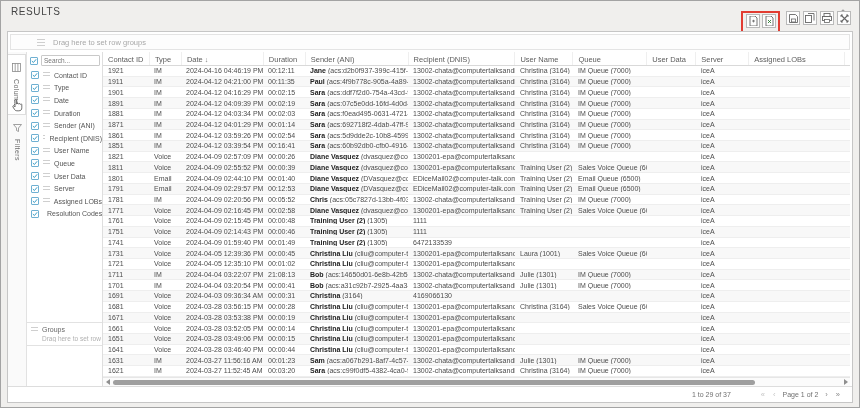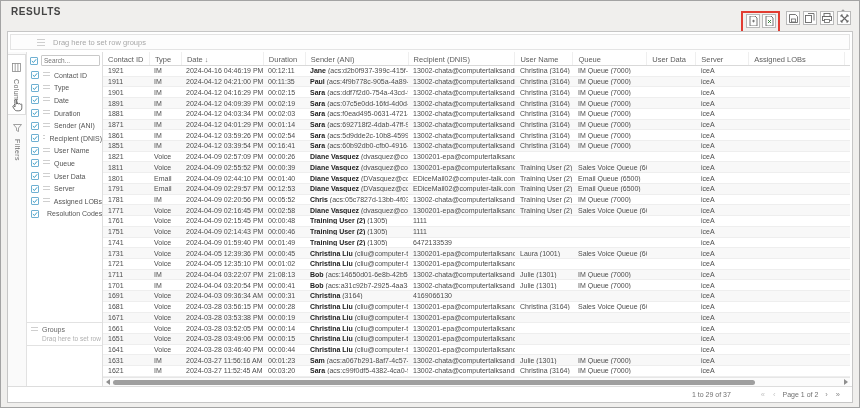--- a/index.html
+++ b/index.html
@@ -1,21 +1,21 @@
 <!DOCTYPE html>
 <html><head>
 <meta charset="utf-8">
 <style>
   * { margin:0; padding:0; box-sizing:border-box; }
   html,body { width:860px; height:408px; font-family:"Liberation Sans", sans-serif; }
   .frame { position:absolute; inset:0; width:860px; height:408px; background:#f0efed; border:1px solid #a3a3a3; overflow:hidden; }
 
   
   .titlebar { position:absolute; left:0; top:0; right:0; height:30px; }
-  .page-title { position:absolute; left:10px; top:5px; font-size:10px; font-weight:bold; color:#454545; letter-spacing:.6px;text-align:right; }
+  .page-title { position:absolute; left:10px; top:5px; font-size:10px; font-weight:normal; color:#454545; letter-spacing:.6px;text-align:right; }
   .collapse { position:absolute; right:10px; top:1px; width:12px; height:8px; color:#9a9a9a; cursor:pointer; }
   .toolbar { position:absolute; right:8px; top:10px; display:flex; align-items:flex-start; }
   .tbtn { width:14px; height:14px; border:1px solid #b9b9b9; background:#fdfdfd; display:flex; align-items:center; justify-content:center; margin-left:3px; cursor:pointer; }
   .hl-box { display:flex; border:2px solid #e23c32; padding:1px 2px 4px 1px; margin-right:3px; }
   .hl-box .tbtn { margin-left:2px; }
   .tbtn svg { display:block; }
 
   
   .content { position:absolute; left:6px; right:6px; top:30px; bottom:4px; background:#fff; border:1px solid #c6c6c6; }
 

